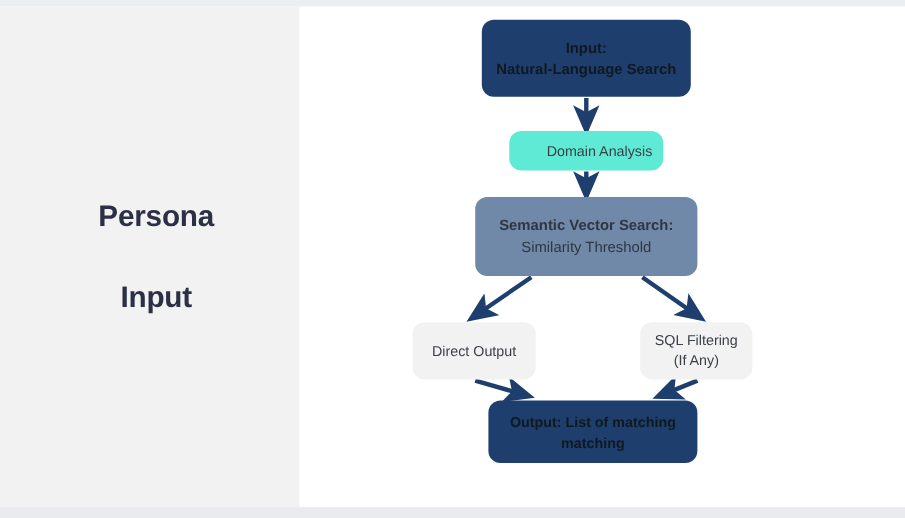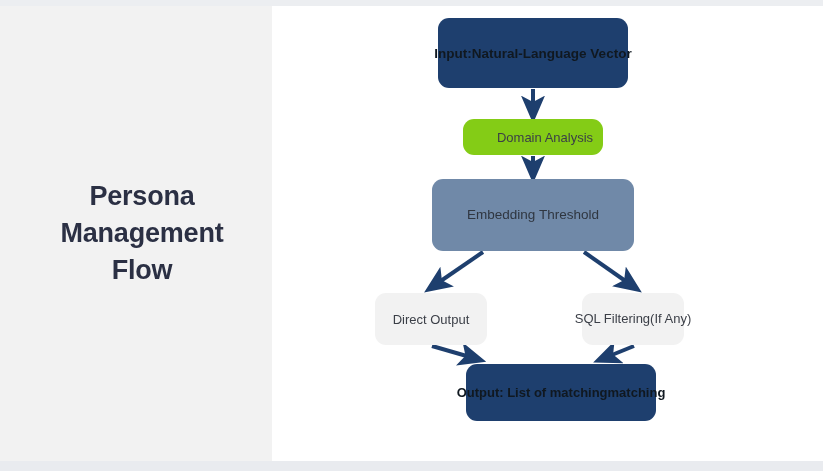--- a/index.html
+++ b/index.html
@@ -72,33 +72,33 @@
     left: 0;
     top: 0;
     width: 551px;
     height: 455px;
   }
 
   .node {
     position: absolute;
     box-sizing: border-box;
     display: flex;
-    flex-direction: row;
+    flex-direction: column;
     align-items: center;
     justify-content: center;
     text-align: center;
     border-radius: 11px;
     z-index: 3;
   }
   .node .line { display: block; white-space: nowrap; }
 
   
   .node.navy        { background: #1e3f6e; }
   .node.navy .line  { color: #101820; font-weight: bold; }
-  .node.lightblue   { background: #84cc16; padding-left: 24px; }
+  .node.lightblue   { background: #5eead4; padding-left: 24px; }
   .node.lightblue .line { color: #3b3f47; }
   .node.slate       { background: #7089a8; }
   .node.slate .line { color: #2f3640; }
   .node.pale        { background: #f2f2f2; }
   .node.pale .line  { color: #3b3f47; }
 
   .bold { font-weight: bold; }
 
   
   #node-input     { left:166px; top:12px;  width:190px; height:70px; }
@@ -109,35 +109,35 @@
 
   #node-semantic  { left:160px; top:173px; width:202px; height:72px; }
   #node-semantic .line { font-size: 13.5px; line-height: 20px; }
 
   #node-direct    { left:103px; top:287px; width:112px; height:52px; }
   #node-direct .line { font-size: 13px; }
 
   #node-sql       { left:310px; top:287px; width:102px; height:52px; }
   #node-sql .line { font-size: 13px; line-height: 18px; }
 
-  #node-output    { left:172px; top:358px; width:190px; height:57px;margin-left:22px; }
+  #node-output    { left:172px; top:358px; width:190px; height:57px; }
   #node-output .line { font-size: 13px; line-height: 19px; }
 </style>
 </head>
 <body>
 
 <div id="slide">
 
   <div class="edge-strip top"></div>
 
   <div id="left-panel">
     <div id="page-title">
       <span class="tl">Persona</span><br>
-      <span class="tl">Management</span><br>
-      <span class="tl">Flow</span>
+      <br>
+      <span class="tl">Input</span>
     </div>
   </div>
 
   <div id="divider"></div>
 
   <div id="flow-canvas">
 
     <svg id="arrow-layer" viewBox="0 0 551 455" xmlns="http://www.w3.org/2000/svg">
       <defs>
         <marker id="ah" markerWidth="7" markerHeight="7" refX="4.6" refY="3" orient="auto" markerUnits="strokeWidth">
@@ -153,29 +153,30 @@
 
       <line x1="312" y1="246" x2="362" y2="281" stroke="#1e3f6e" stroke-width="4" marker-end="url(#ah)"></line>
 
       <line x1="160" y1="340" x2="205" y2="353" stroke="#1e3f6e" stroke-width="4" marker-end="url(#ah)"></line>
 
       <line x1="362" y1="340" x2="330" y2="353" stroke="#1e3f6e" stroke-width="4" marker-end="url(#ah)"></line>
     </svg>
 
     <div class="node navy" id="node-input">
       <span class="line">Input:</span>
-      <span class="line">Natural-Language Vector</span>
+      <span class="line">Natural-Language Search</span>
     </div>
 
     <div class="node lightblue" id="node-domain">
       <span class="line">Domain Analysis</span>
     </div>
 
     <div class="node slate" id="node-semantic">
-      <span class="line">Embedding Threshold</span>
+      <span class="line bold">Semantic Vector Search:</span>
+      <span class="line">Similarity Threshold</span>
     </div>
 
     <div class="node pale" id="node-sql">
       <span class="line">SQL Filtering</span>
       <span class="line">(If Any)</span>
     </div>
 
     <div class="node pale" id="node-direct">
       <span class="line">Direct Output</span>
     </div>

